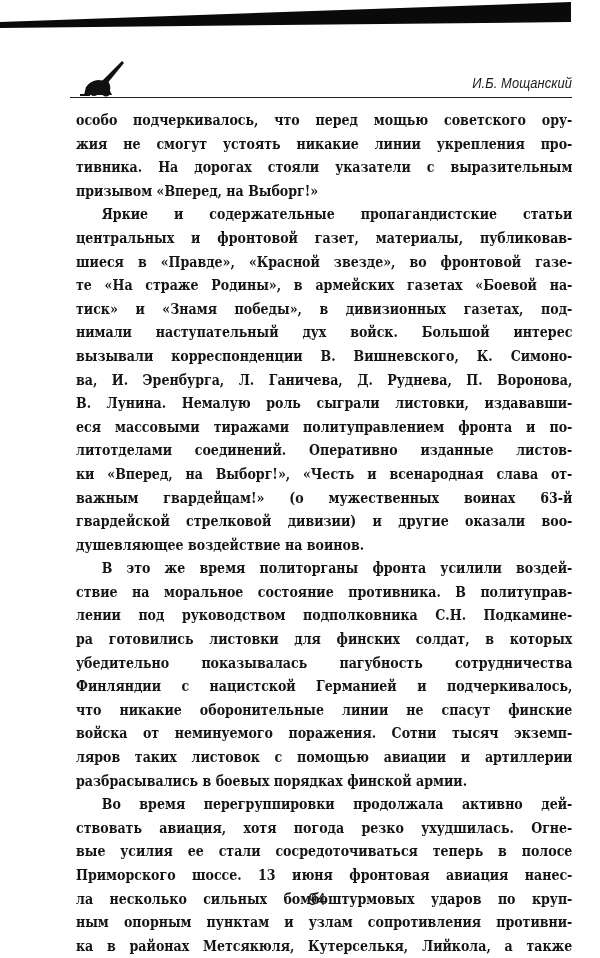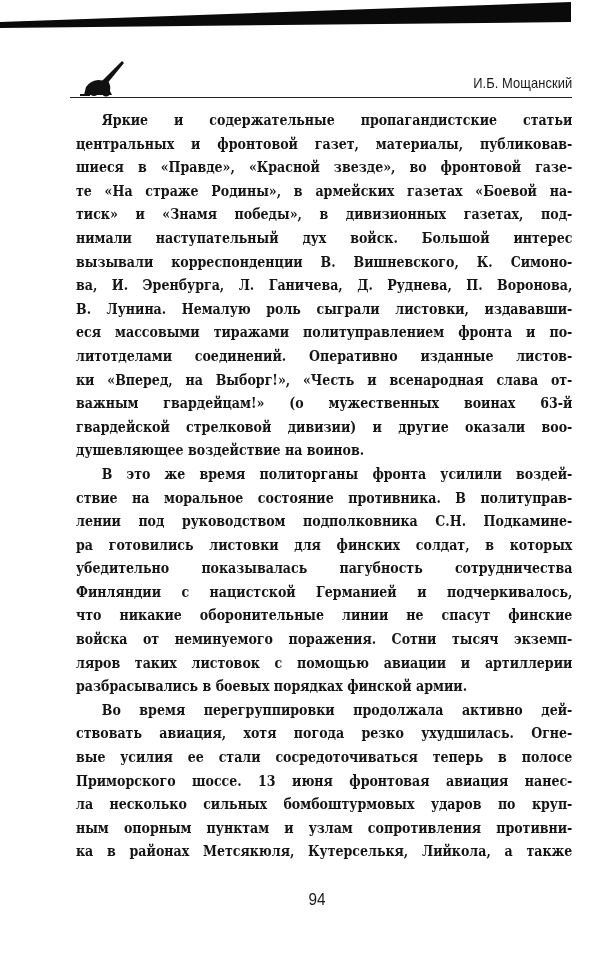--- a/index.html
+++ b/index.html
@@ -20,20 +20,21 @@
       top: 0;
       width: 600px;
       height: 40px;
     }
     .header {
       position: absolute;
       left: 70px;
       top: 50px;
       width: 502px;
       height: 50px;
+      font-style: italic;
     }
     .header-icon {
       position: absolute;
       left: 8px;
       top: 5px;
       width: 60px;
       height: 42px;
     }
     .header-author {
       position: absolute;
@@ -112,20 +113,26 @@
     <circle cx="16" cy="37" r="4" fill="#111"></circle>
     <circle cx="28" cy="38" r="3.5" fill="#111"></circle>
     <rect x="2" y="39" width="10" height="2" fill="#111"></rect>
   </svg>
   <span class="header-author">И.Б. Мощанский</span>
   <div class="header-rule"></div>
 </div>
 
 <div class="page-body">
   <div>
+    <div class="line">особо подчеркивалось, что перед мощью советского ору-</div>
+    <div class="line">жия не смогут устоять никакие линии укрепления про-</div>
+    <div class="line">тивника. На дорогах стояли указатели с выразительным</div>
+    <div class="line last">призывом «Вперед, на Выборг!»</div>
+  </div>
+  <div>
     <div class="line indent">Яркие и содержательные пропагандистские статьи</div>
     <div class="line">центральных и фронтовой газет, материалы, публиковав-</div>
     <div class="line">шиеся в «Правде», «Красной звезде», во фронтовой газе-</div>
     <div class="line">те «На страже Родины», в армейских газетах «Боевой на-</div>
     <div class="line">тиск» и «Знамя победы», в дивизионных газетах, под-</div>
     <div class="line">нимали наступательный дух войск. Большой интерес</div>
     <div class="line">вызывали корреспонденции В. Вишневского, К. Симоно-</div>
     <div class="line">ва, И. Эренбурга, Л. Ганичева, Д. Руднева, П. Воронова,</div>
     <div class="line">В. Лунина. Немалую роль сыграли листовки, издававши-</div>
     <div class="line">еся массовыми тиражами политуправлением фронта и по-</div>

